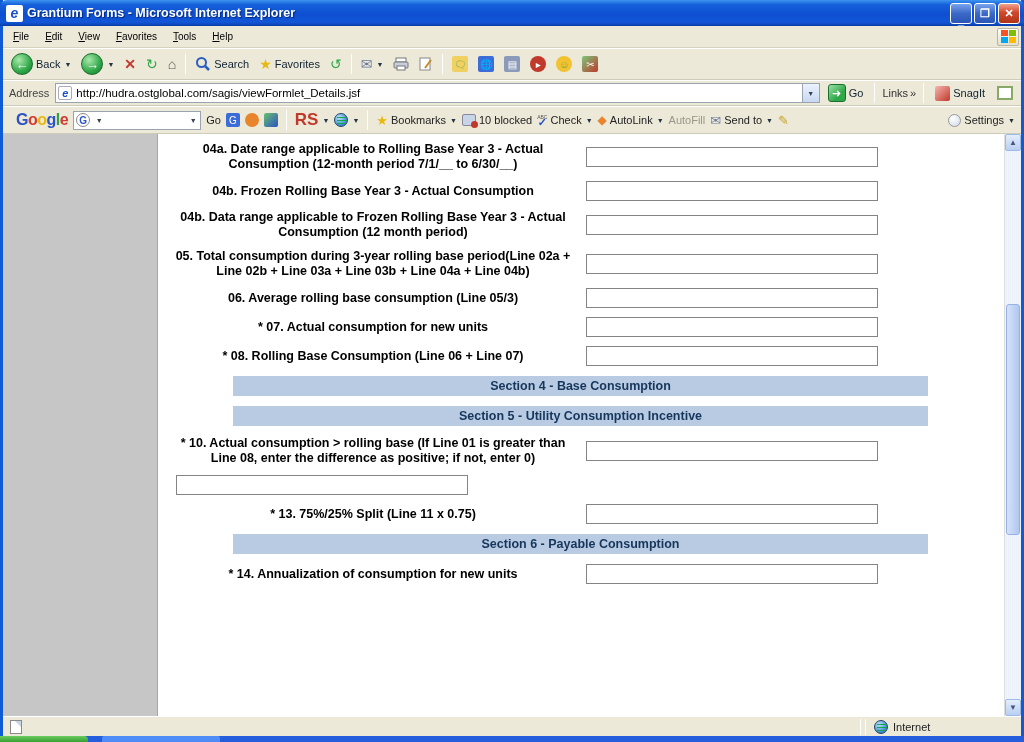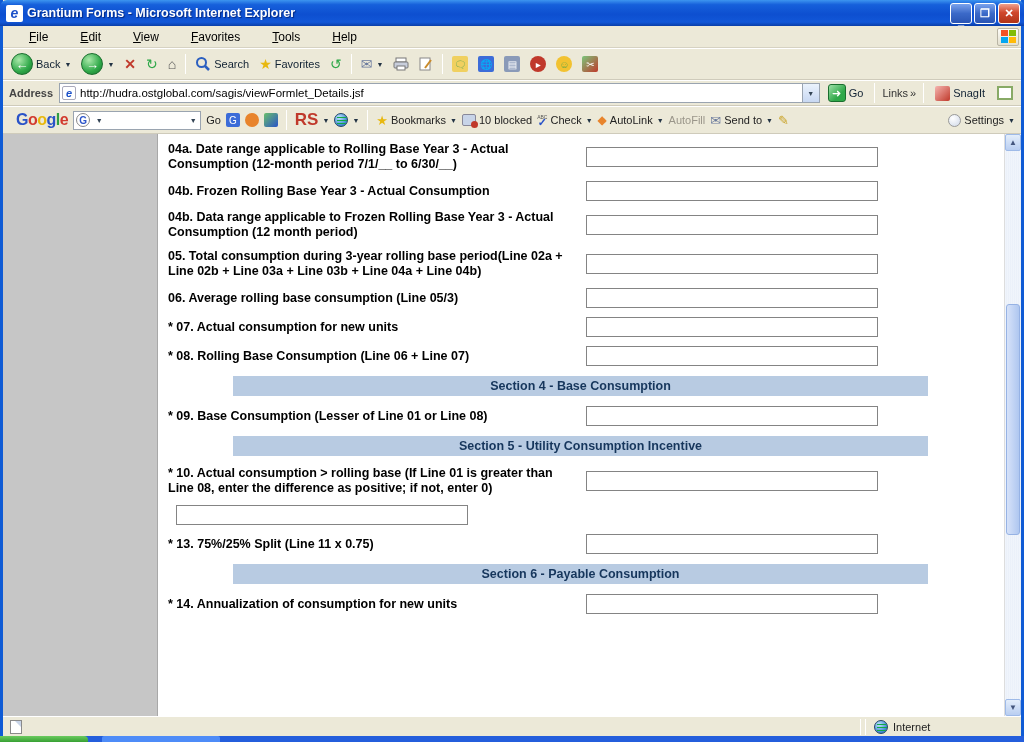--- a/index.html
+++ b/index.html
@@ -23,21 +23,21 @@
   .winbtns { display:flex; gap:2px; }
   .winbtn { width:22px; height:21px; border:1px solid #fff; border-radius:3px; color:#fff;
     font-size:11px; font-weight:bold; display:flex; align-items:center; justify-content:center;
     background:linear-gradient(180deg,#7AA2EC 0%,#3B69C8 50%,#2A55B4 100%); cursor:default; }
   .winbtn.close { background:linear-gradient(180deg,#F0A18C 0%,var(--close_red,#D0482C) 45%,#B03418 100%); }
   .winbtn.min span { align-self:flex-end; line-height:6px; }
 
   
   .menubar { height:22px; flex:0 0 auto; display:flex; align-items:center; padding:0 2px;
     background:#ECE9D8; border-bottom:1px solid #D6D2C2; }
-  .menu-item { display:inline-block; padding:3px 8px; font-size:12px; color:#000; cursor:default;margin-left:16px; }
+  .menu-item { display:inline-block; padding:3px 8px; font-size:10px; color:#000; cursor:default; }
   .menu-item::first-letter { text-decoration:underline; }
   .menu-spacer { flex:1; }
   .winflag { width:22px; height:18px; border:1px solid #B9B5A5; border-radius:2px;
     background:linear-gradient(180deg,#FDFCF8,#E3E0CF); display:grid; grid-template-columns:7px 7px;
     grid-template-rows:6px 6px; gap:1px; align-content:center; justify-content:center; }
   .winflag i { display:block; }
 
   
   .bar { display:flex; align-items:center; background:#ECE9D8;
     border-top:1px solid #FFFFFF; border-bottom:1px solid #CFCBBB; }
@@ -50,21 +50,21 @@
     display:flex; align-items:center; justify-content:center; font-size:13px; font-weight:bold; }
   .gly { font-size:14px; line-height:16px; }
   .ico16 { width:16px; height:16px; border-radius:2px; display:inline-flex; align-items:center;
     justify-content:center; font-size:10px; color:#fff; }
 
   
   .toolbar { height:32px; flex:0 0 auto; padding:0 4px; gap:2px; }
 
   
   .addressbar { height:26px; flex:0 0 auto; padding:0 4px; gap:4px; font-size:11px; }
-  .addr-label { color:#444; padding:0 2px;font-weight:bold; }
+  .addr-label { color:#444; padding:0 2px; }
   .addr-field { flex:1; height:20px; background:#fff; border:1px solid #9AA4B0; display:flex;
     align-items:center; padding-left:2px; }
   .addr-field input { flex:1; border:none; outline:none; font-size:11.5px; font-family:"Liberation Sans",sans-serif; height:16px; }
   .addr-drop { width:17px; height:18px; background:linear-gradient(180deg,#EAF2FC,#C8D8F2);
     border-left:1px solid #9AA4B0; display:flex; align-items:center; justify-content:center; font-size:7px; color:#345; }
   .go-ico { width:18px; height:18px; border-radius:3px; border:1px solid #1A6E2E; color:#fff; font-size:11px;
     background:linear-gradient(135deg,#9FE0A8,#2FA849 65%); display:flex; align-items:center; justify-content:center; }
   .links { color:#333; display:flex; align-items:flex-start; gap:2px; }
   .snag-ico { width:15px; height:15px; background:linear-gradient(135deg,#F5B5B0,#C0392B); border-radius:2px; }
   .frame-ico { width:16px; height:14px; border:2px solid #8A6; background:#fff; }
@@ -85,21 +85,21 @@
   .abc .abc-chk { color:#2A53C8; font-weight:bold; font-size:11px; }
   .gspacer { flex:1; }
   .orb { width:13px; height:13px; border-radius:50%; border:1px solid #999;
     background:radial-gradient(circle at 35% 30%, #fff, #CFD8E8); }
 
   
   .content { flex:1; display:flex; min-height:0; background:#fff; }
   .side-gray { width:155px; flex:0 0 auto; background:#C6C6C6; border-right:1px solid #A8A8A8; }
   .form-area { flex:1; overflow:hidden; padding:8px 0 0 10px; background:#fff; }
   .form-row { display:flex; align-items:center; margin-bottom:9px; width:760px; }
-  .form-label { width:410px; text-align:left; font-weight:bold; font-size:12.5px; line-height:15px; color:#000; }
+  .form-label { width:410px; text-align:center; font-weight:bold; font-size:12.5px; line-height:15px; color:#000; }
   .form-input-cell { margin-left:8px; }
   input.form-input { width:292px; height:20px; border:1px solid #848484; font-size:12px; padding:1px 3px;
     font-family:"Liberation Sans",sans-serif; background:#fff; }
   .section-bar { width:695px; margin:10px 0 10px 65px; background:var(--section_header_bg,#B8CBE2);
     color:var(--section_header_text,#16365C); font-weight:bold; font-size:12.5px; text-align:center;
     padding:3px 0; }
 
   
   .vscroll { width:17px; flex:0 0 auto; background:#F0F4FB; border-left:1px solid #DDD;
     display:flex; flex-direction:column; }
@@ -347,24 +347,20 @@
           </div>
           <div class="form-row">
             <div class="form-label">* 07. Actual consumption for new units</div>
             <div class="form-input-cell"><input type="text" class="form-input" value="" style=""></div>
           </div>
           <div class="form-row">
             <div class="form-label">* 08. Rolling Base Consumption (Line 06 + Line 07)</div>
             <div class="form-input-cell"><input type="text" class="form-input" value="" style=""></div>
           </div>
           <div class="section-bar">Section 4 - Base Consumption</div>
-          <div class="form-row">
-            <div class="form-label">* 09. Base Consumption (Lesser of Line 01 or Line 08)</div>
-            <div class="form-input-cell"><input type="text" class="form-input" value="" style=""></div>
-          </div>
           <div class="section-bar">Section 5 - Utility Consumption Incentive</div>
           <div class="form-row">
             <div class="form-label">* 10. Actual consumption &gt; rolling base (If Line 01 is greater than Line 08, enter the difference as positive; if not, enter 0)</div>
             <div class="form-input-cell"><input type="text" class="form-input" value="" style=""></div>
           </div>
           <div class="form-row">
             <div class="form-input-cell"><input type="text" class="form-input" value="" style=""></div>
           </div>
           <div class="form-row">
             <div class="form-label">* 13. 75%/25% Split (Line 11 x 0.75)</div>

